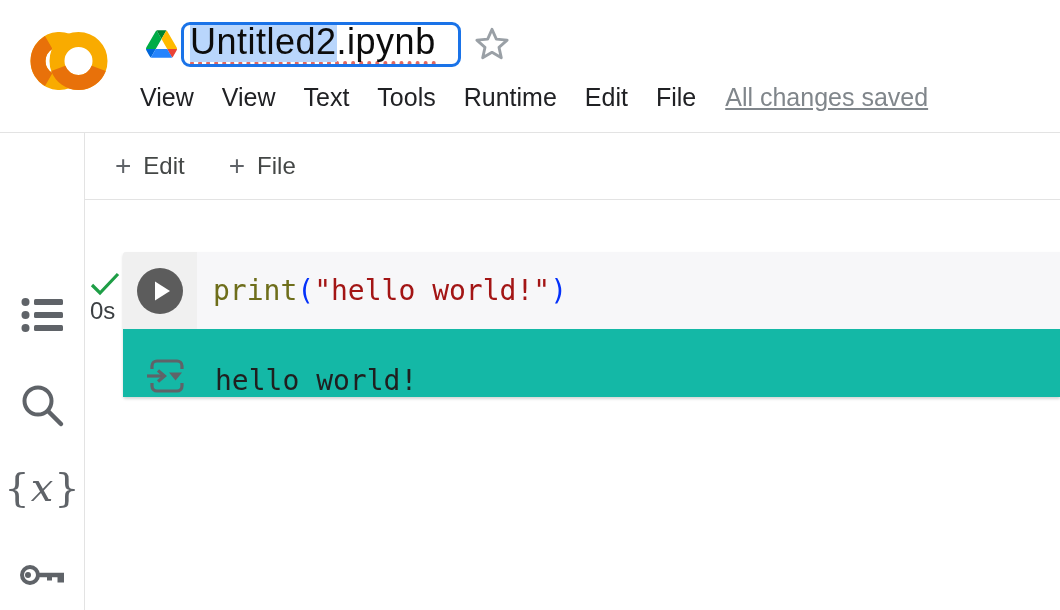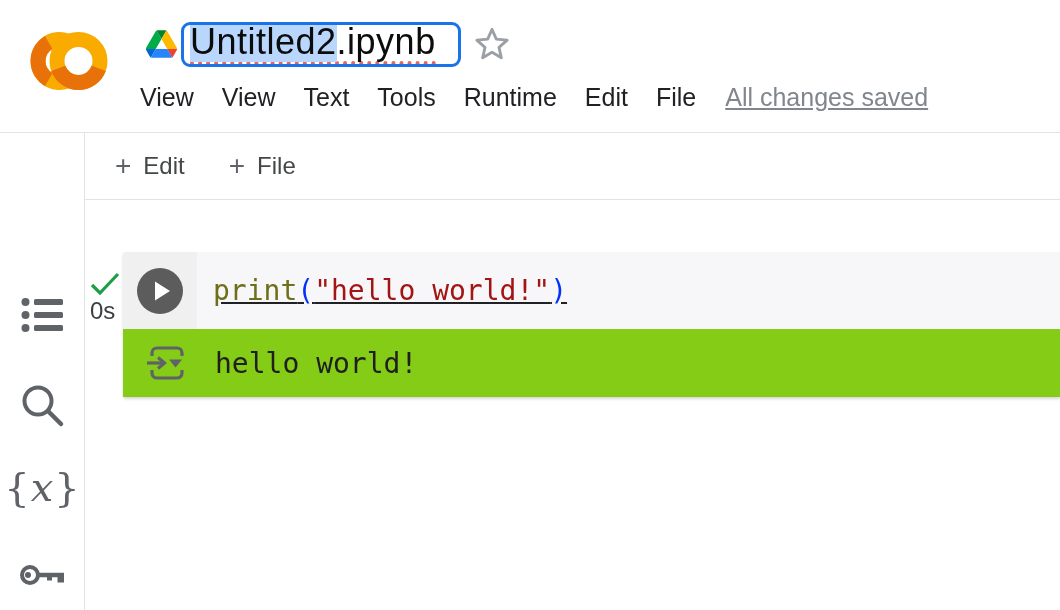--- a/index.html
+++ b/index.html
@@ -32,28 +32,28 @@
 
   
   .toolbar{position:absolute;left:85px;top:133px;right:0;height:66px;border-bottom:1px solid #e3e3e3;
            display:flex;align-items:center;padding-left:30px;gap:44px;background:#fff;}
   .tb-btn{display:flex;align-items:center;gap:12px;font-size:24px;color:#444746;cursor:default;}
   .tb-plus{font-size:28px;color:#5f6368;line-height:1;}
 
   
   .cell{position:absolute;left:123px;top:252px;right:0;
         box-shadow:0 2px 3px rgba(0,0,0,0.16);border-radius:3px 0 0 3px;}
-  .code-row{height:77px;background:#f7f7f9;display:flex;align-items:stretch;border-radius:3px 0 0 0;text-decoration:underline;}
+  .code-row{height:77px;background:#f7f7f9;display:flex;align-items:stretch;border-radius:3px 0 0 0;}
   .gutter{width:74px;background:#f0f0f0;display:flex;align-items:center;justify-content:center;
           border-radius:3px 0 0 0;flex:0 0 auto;}
   .run-btn{width:46px;height:46px;cursor:pointer;}
   .code-line{display:flex;align-items:center;padding-left:16px;
              font-family:"DejaVu Sans Mono",monospace;font-size:28px;white-space:pre;}
   .tok-function{color:#6e6e1b;} .tok-bracket{color:#0431fa;} .tok-string{color:#a31515;}
-  .output-row{height:68px;background:#84cc16;display:flex;align-items:center;padding-left:22px;}
+  .output-row{height:68px;background:#14b8a6;display:flex;align-items:flex-end;padding-left:22px;}
   .out-icon{width:44px;height:42px;flex:0 0 auto;color:#5f6368;}
   .out-text{margin-left:26px;font-family:"DejaVu Sans Mono",monospace;font-size:28px;color:#1f1f1f;}
 
   
   .exec-check{position:absolute;left:89px;top:270px;width:32px;height:28px;}
   .exec-time{position:absolute;left:90px;top:297px;font-size:24px;color:#3c4043;}
 </style>
 </head>
 <body>
 

